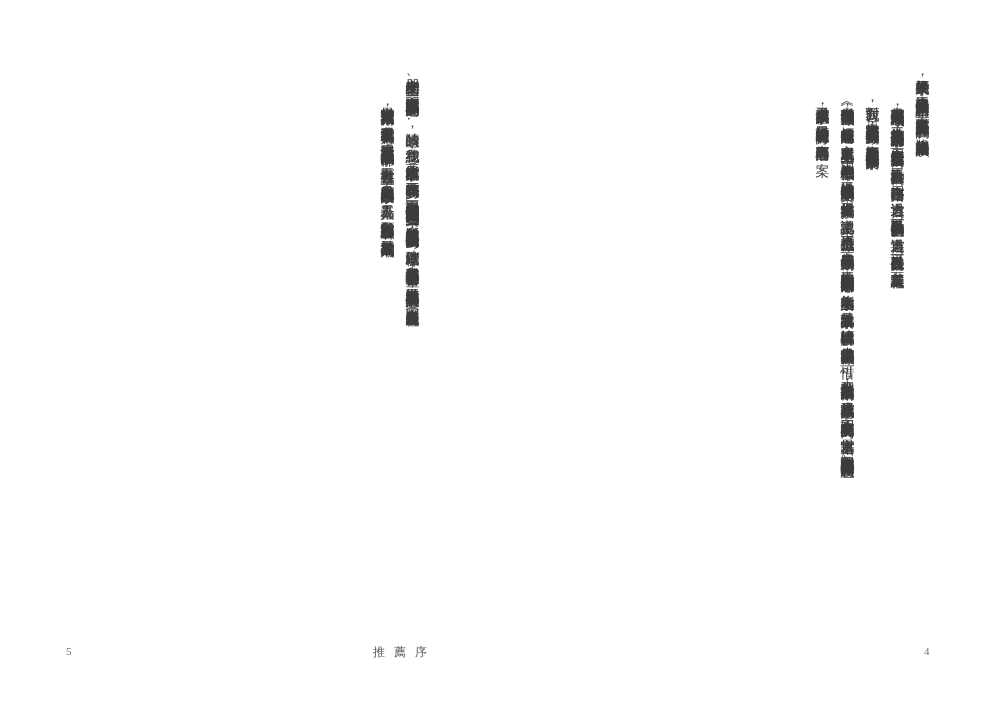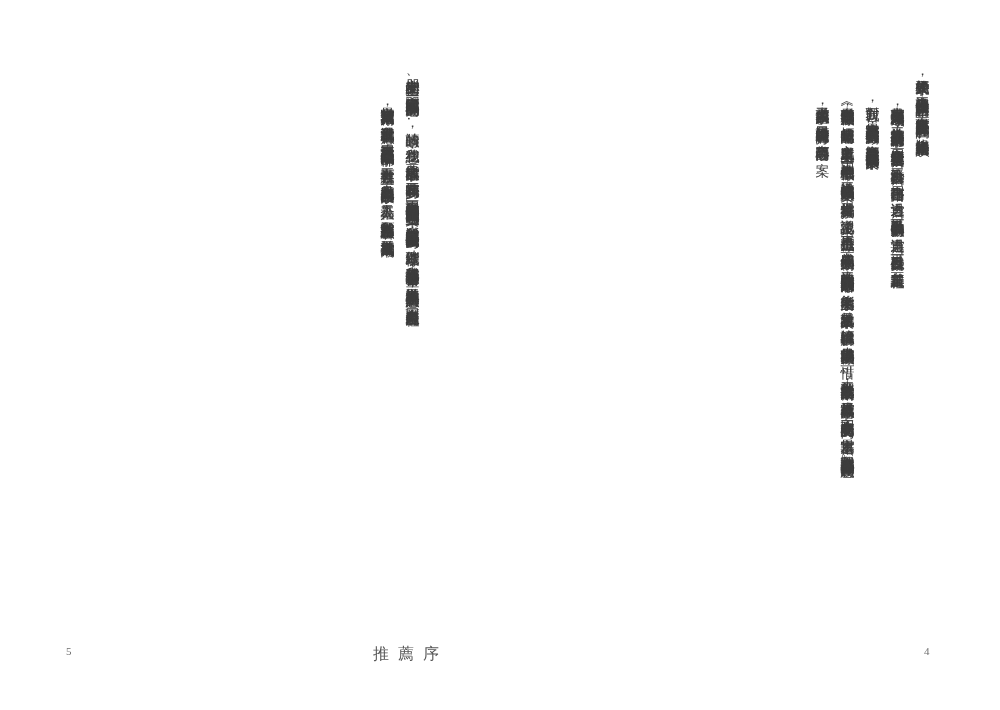--- a/index.html
+++ b/index.html
@@ -34,21 +34,21 @@
   .para {
     margin: 0;
     padding: 0;
     text-indent: 2em;
   }
   .para.no-indent { text-indent: 0; }
   .running-title {
     position: absolute;
     top: 644px;
     left: 373px;
-    font-size: 16px;
+    font-size: 12px;
     letter-spacing: 9px;
     color: #575757;
   }
   .folio {
     position: absolute;
     top: 645px;
     font-size: 11px;
     color: #6e6e6e;
   }
   .folio-left  { left: 66px; }

